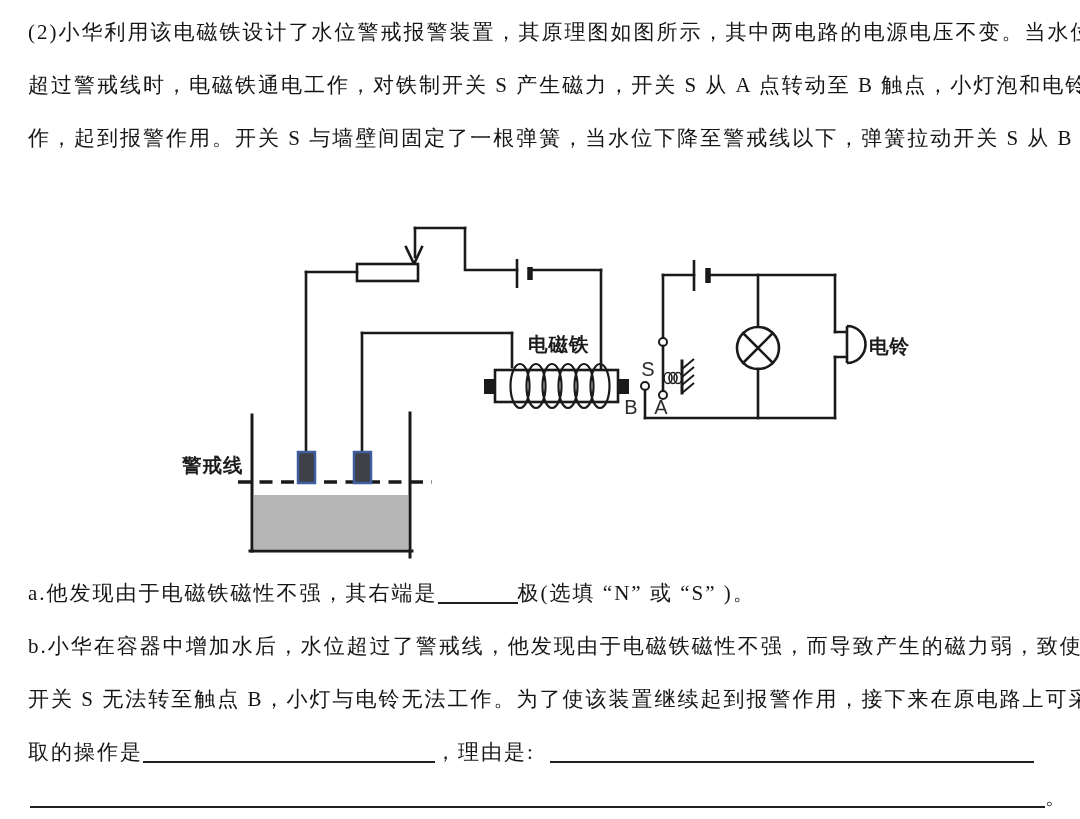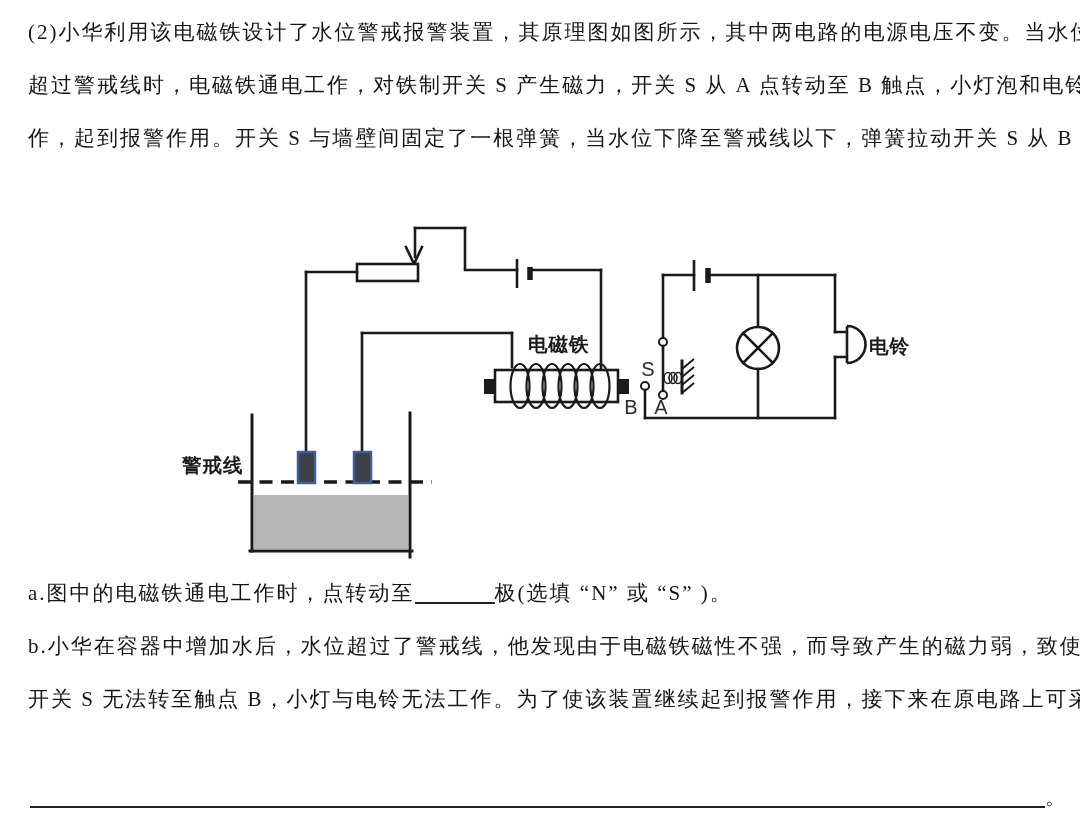--- a/index.html
+++ b/index.html
@@ -136,22 +136,25 @@
           <path class="w" d="M835,122 H847 M835,147 H847"></path>
           <path class="whiteFill" d="M847,116 V153 M847,116 A18.5,18.5 0 0 1 847,153"></path>
           <path class="w" d="M835,147 V208"></path>
           <text class="cjk-label" x="869" y="143">电铃</text>
         </g>
       </g>
     </g>
   </svg>
 
   <div class="tline" style="top:580px">
-    <span>a.图中的电磁铁通电工作时，点转动至</span><span class="blank" style="width:80px"></span><span>极(选填 “N” 或 “S” )。</span>
+    <span>a.他发现由于电磁铁磁性不强，其右端是</span><span class="blank" style="width:80px"></span><span>极(选填 “N” 或 “S” )。</span>
   </div>
 
   <div class="tline" style="top:633px">b.小华在容器中增加水后，水位超过了警戒线，他发现由于电磁铁磁性不强，而导致产生的磁力弱，致使</div>
   <div class="tline" style="top:686px">开关 S 无法转至触点 B，小灯与电铃无法工作。为了使该装置继续起到报警作用，接下来在原电路上可采</div>
+  <div class="tline" style="top:739px">
+    <span>取的操作是</span><span class="blank" style="width:292px"></span><span>，理由是:</span><span class="blank" style="width:484px;margin-left:15px"></span>
+  </div>
   <div class="tline" style="top:784px;left:30px">
     <span class="blank" style="width:1015px"></span><span>。</span>
   </div>
 
 </div>
 
 </body></html>

